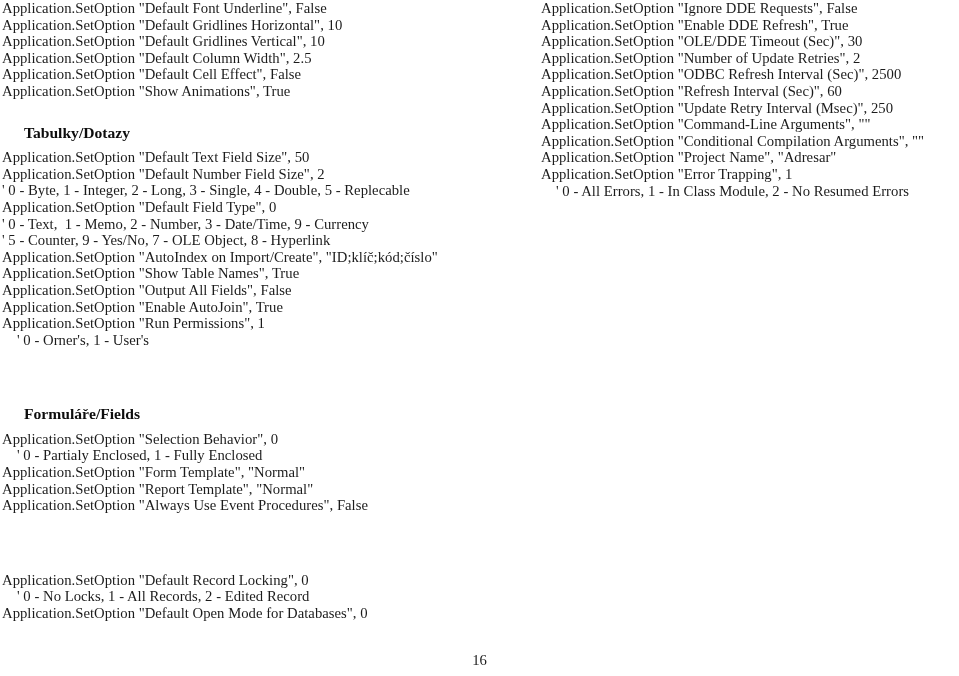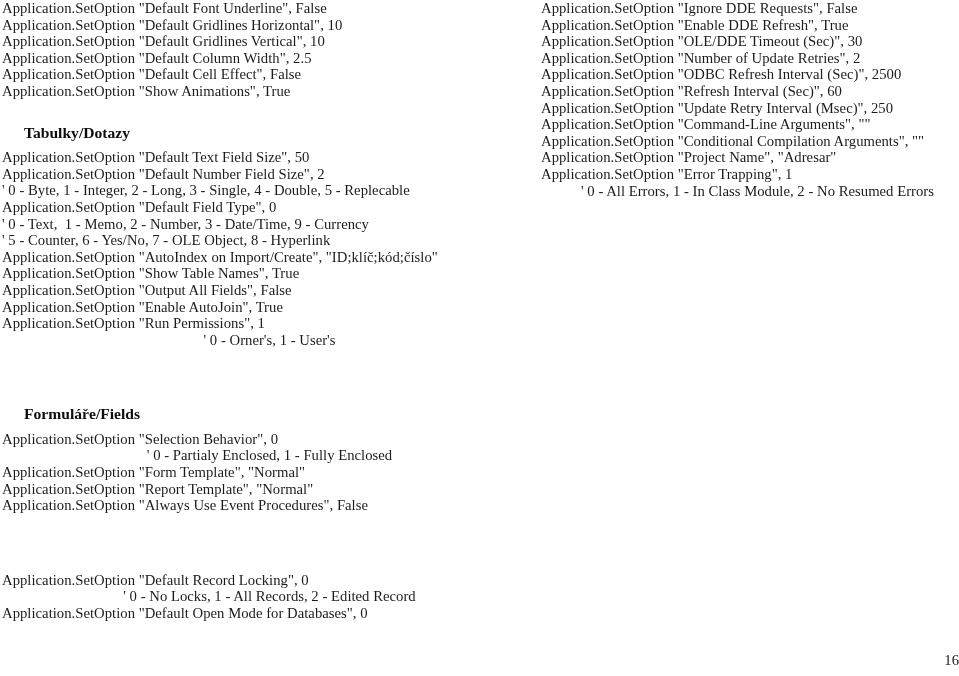--- a/index.html
+++ b/index.html
@@ -34,21 +34,21 @@
   .col-right { left: 541px; width: 418px; }
 
   
   .line {
     font-size: 14.7px;
     line-height: 16.6px;
     white-space: pre;
     letter-spacing: 0.02px;
     color: #1b1b1b;
   }
-  .line.indent  { padding-left: 15px; text-align: center; }
+  .line.indent  { padding-left: 15px; }
 
   
   .heading {
     font-size: 15.6px;
     line-height: 16.6px;
     font-weight: bold;
     white-space: pre;
     color: #0d0d0d;
     margin-left: 22px;
   }
@@ -58,21 +58,21 @@
   .gap-md { height: 25px; }
   .gap-lg { height: 50px; }
   .gap-xl { height: 58px; }
 
   
   .page-number {
     position: absolute;
     left: 0;
     right: 0;
     top: 652px;
-    text-align: right;
+    text-align: center;
     font-size: 14.7px;
     line-height: 17px;
     color: #1b1b1b;
   }
 </style>
 </head>
 <body>
 
 <div class="page">
 
@@ -88,21 +88,21 @@
 
     <div class="gap-md"></div>
     <div class="heading">Tabulky/Dotazy</div>
     <div class="gap-sm"></div>
     <div>
       <div class="line">Application.SetOption "Default Text Field Size", 50</div>
       <div class="line">Application.SetOption "Default Number Field Size", 2</div>
       <div class="line">' 0 - Byte, 1 - Integer, 2 - Long, 3 - Single, 4 - Double, 5 - Replecable</div>
       <div class="line">Application.SetOption "Default Field Type", 0</div>
       <div class="line">' 0 - Text,  1 - Memo, 2 - Number, 3 - Date/Time, 9 - Currency</div>
-      <div class="line">' 5 - Counter, 6 - Yes/No, 7 - OLE Object, 8 - Hyperlink</div>
+      <div class="line">' 5 - Counter, 9 - Yes/No, 7 - OLE Object, 8 - Hyperlink</div>
       <div class="line">Application.SetOption "AutoIndex on Import/Create", "ID;klíč;kód;číslo"</div>
       <div class="line">Application.SetOption "Show Table Names", True</div>
       <div class="line">Application.SetOption "Output All Fields", False</div>
       <div class="line">Application.SetOption "Enable AutoJoin", True</div>
       <div class="line">Application.SetOption "Run Permissions", 1</div>
       <div class="line indent">' 0 - Orner's, 1 - User's</div>
     </div>
 
     <div class="gap-xl"></div>
     <div class="heading">Formuláře/Fields</div>

